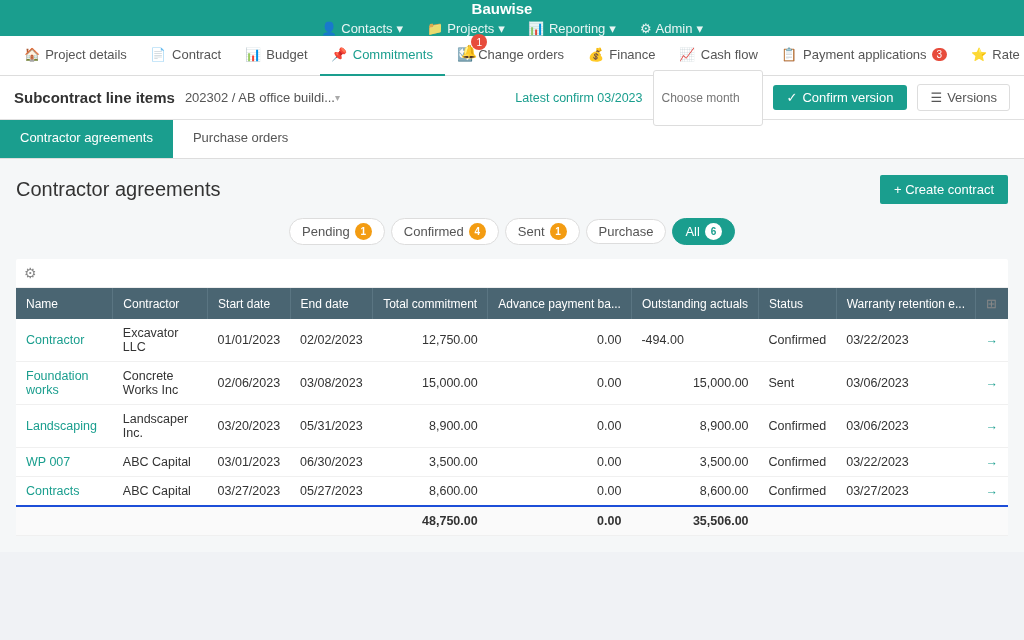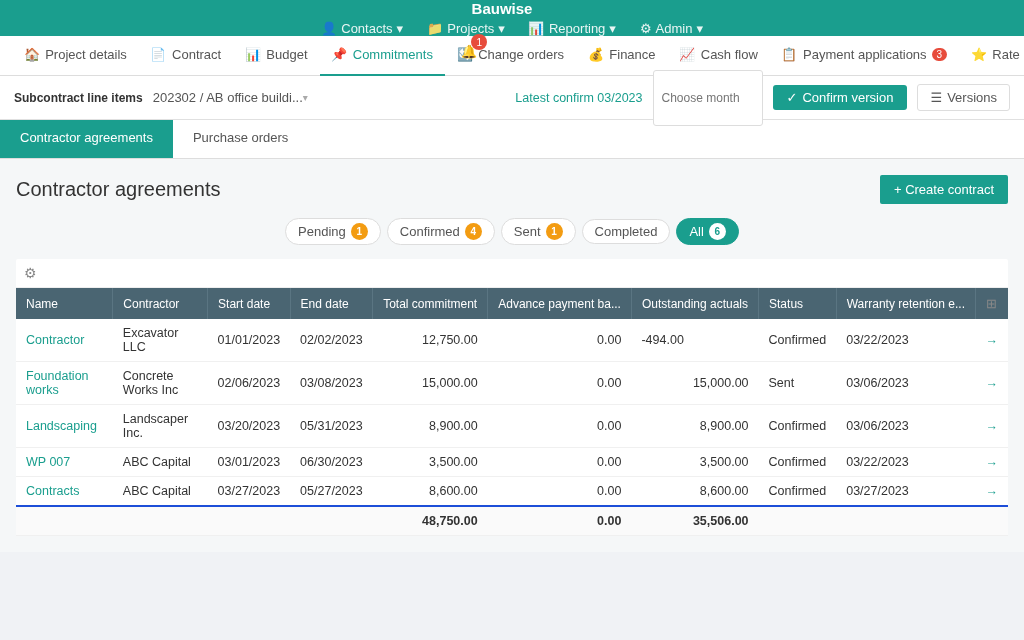--- a/index.html
+++ b/index.html
@@ -16,21 +16,21 @@
     .user-name { color: white; font-size: 13px; cursor: pointer; display: flex; align-items: center; gap: 4px; }
 
     
     .sub-nav { background: white; display: flex; align-items: center; border-bottom: 1px solid #ddd; padding: 0 12px; height: 40px; }
     .sub-nav-item { padding: 0 12px; height: 40px; display: flex; align-items: center; cursor: pointer; color: #555; font-size: 12.5px; border-bottom: 2px solid transparent; gap: 5px; white-space: nowrap; }
     .sub-nav-item.active { color: #1a9e8e; border-bottom: 2px solid #1a9e8e; font-weight: 500; }
     .badge-red { background: #e74c3c; color: white; border-radius: 10px; padding: 1px 5px; font-size: 10px; }
 
     
     .subcontract-bar { background: white; display: flex; align-items: center; padding: 8px 14px; border-bottom: 1px solid #e0e0e0; height: 44px; }
-    .subcontract-label { font-weight: 600; color: #333; font-size: 12px; margin-right: 10px; }
+    .subcontract-label { font-weight: 600; color: #333; font-size: 15px; margin-right: 10px; }
     .subcontract-select { display: flex; align-items: center; color: #555; cursor: pointer; font-size: 12.5px; }
     .subcontract-select .caret { color: #aaa; font-size: 10px; }
     .bar-right { margin-left: auto; display: flex; align-items: center; gap: 10px; }
     .latest-confirm { color: #1a9e8e; font-size: 12.5px; }
     .month-select { border: 1px solid #ddd; border-radius: 3px; padding: 20px 8px; font-size: 12px; color: #aaa; background: white; cursor: pointer; }
     .confirm-btn { background: #1a9e8e; color: white; border: none; border-radius: 3px; padding: 5px 14px; font-size: 12.5px; cursor: pointer; display: flex; align-items: center; gap: 5px; }
     .versions-btn { border: 1px solid #ddd; border-radius: 3px; padding: 5px 12px; font-size: 12.5px; cursor: pointer; background: white; color: #555; display: flex; align-items: center; gap: 5px; }
 
     
     .tab-row { background: white; display: flex; border-bottom: 1px solid #ddd; }
@@ -186,21 +186,21 @@
     </button>
     <button class="filter-btn">
       <span>Confirmed</span>
       <span class="filter-badge orange">4</span>
     </button>
     <button class="filter-btn">
       <span>Sent</span>
       <span class="filter-badge orange">1</span>
     </button>
     <button class="filter-btn">
-      <span>Completed</span>
+      <span>Purchase</span>
     </button>
     <button class="filter-btn active">
       <span>All</span>
       <span class="filter-badge white">6</span>
     </button>
   </div>
 
   <div class="table-container">
     <div class="gear-row">
       <span class="gear-icon">⚙</span>

